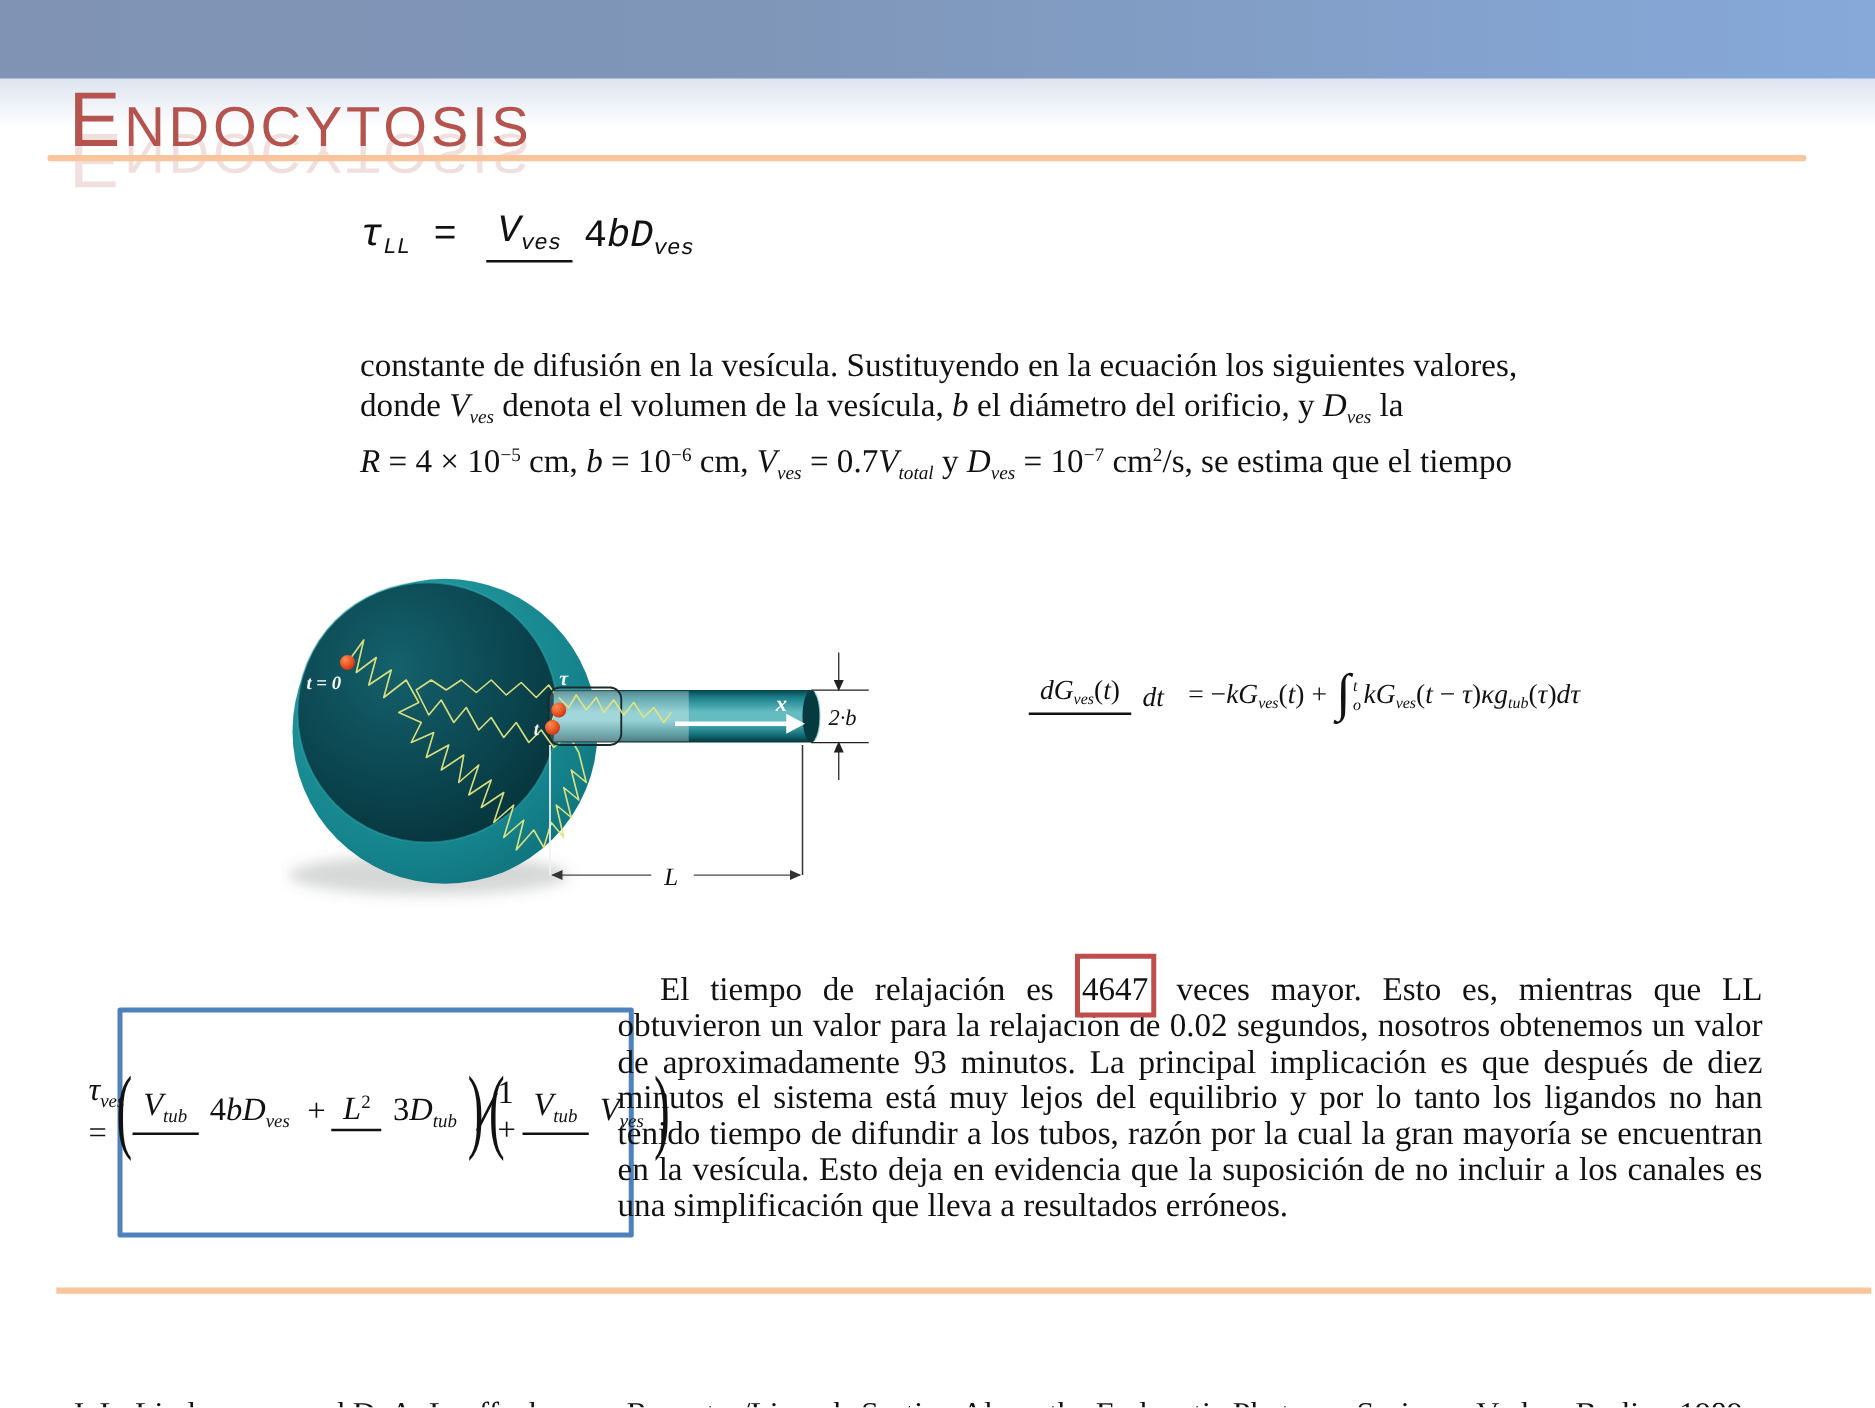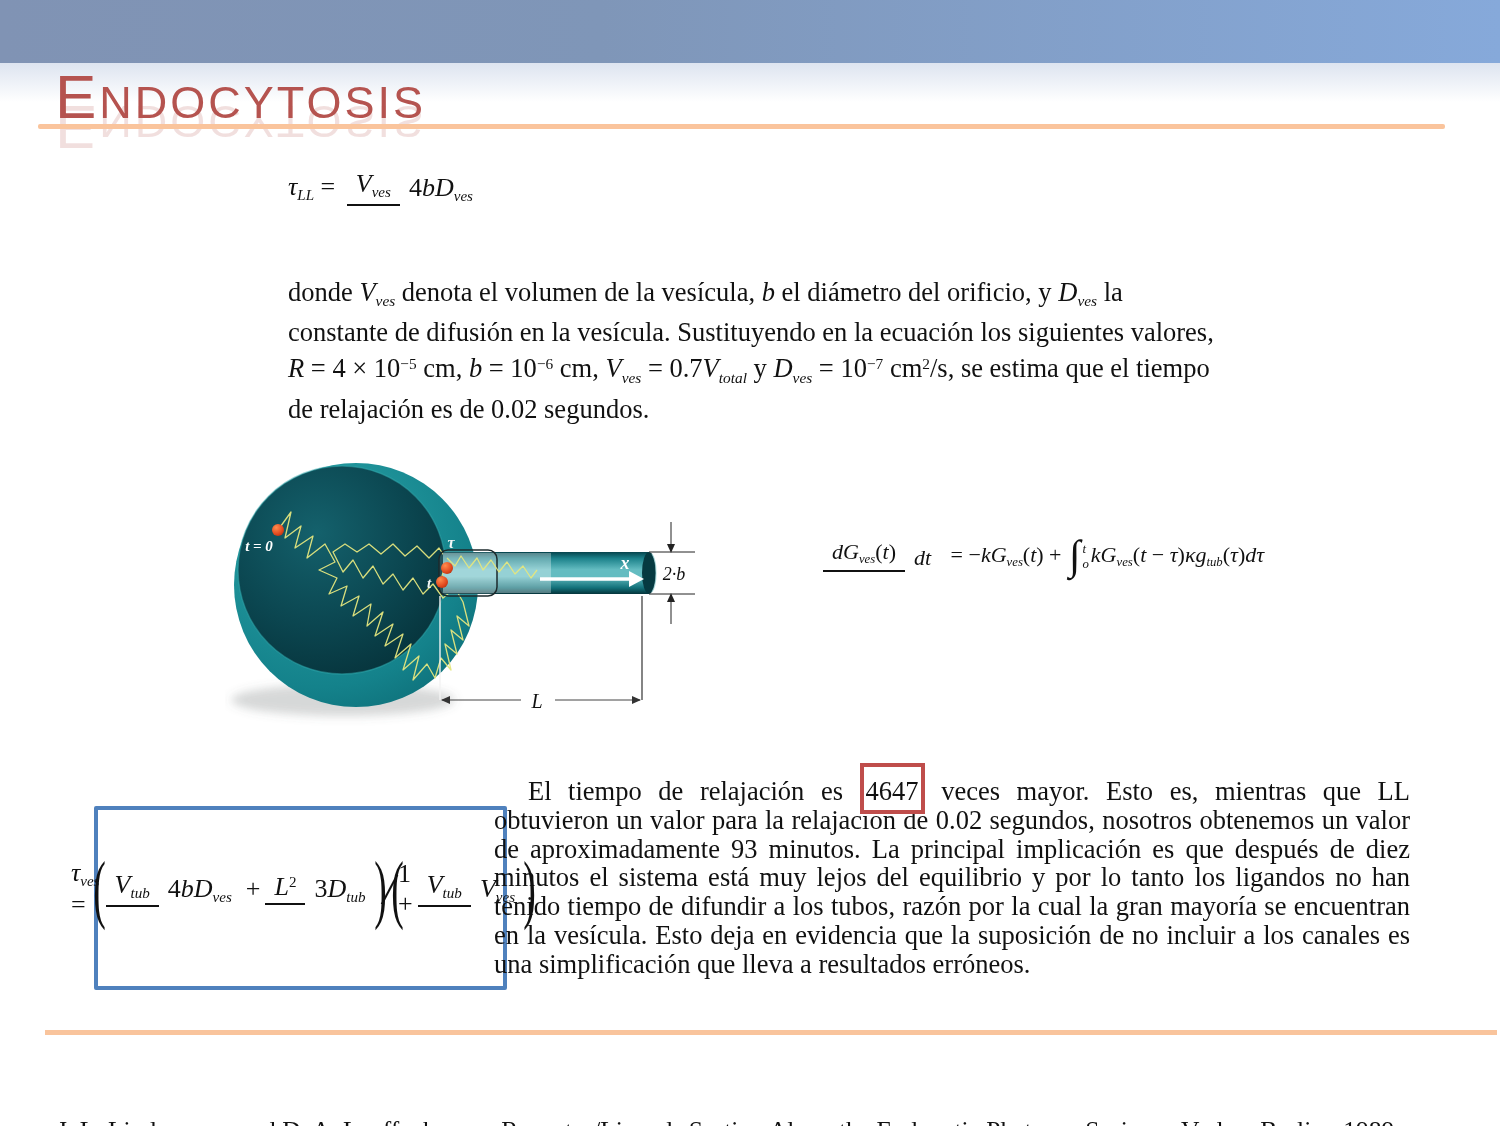--- a/index.html
+++ b/index.html
@@ -35,21 +35,21 @@
         border:4px solid #bf4d4b;}
   .intwrap{display:inline-flex;align-items:center;margin:0 2px;}
   .intsign{font-size:1.9em;line-height:.85;font-style:normal;}
   .intlims{display:inline-flex;flex-direction:column;justify-content:space-between;height:2.1em;
         font-size:.58em;font-style:italic;margin-left:2px;}
   .bigp{font-size:2.9em;font-weight:400;display:inline-block;transform:scaleX(.5);
         margin:0 -12px;line-height:.9;}
   .slash{font-size:1.7em;font-style:italic;margin:0 2px;}
 
   
-  #formula1{left:288px;top:170px;font-size:26px;}
+  #formula1{left:288px;top:170px;font-size:31px;font-family:Liberation Mono, monospace;}
   #para1{position:absolute;left:288px;top:277px;width:930px;font-size:26.5px;line-height:31.5px;}
   #formula2{left:818px;top:538px;font-size:22px;}
   #bluebox{position:absolute;left:70px;top:806px;width:405px;height:158px;
         border:4px solid #4f81bd;border-radius:2px;background:#fff;
         display:flex;justify-content:center;padding-bottom:18px;box-sizing:content-box;margin-left:24px;}
   #formula3{position:relative;display:flex;align-items:center;font-size:26px;}
   #para2{position:absolute;left:494px;top:777px;width:916px;font-size:26.5px;line-height:28.8px;
         text-align:justify;text-indent:34px;font-family:Liberation Serif, serif;}
   .orange-bottom{position:absolute;left:45px;top:1030px;width:1452px;height:5px;background:#f9c49c;}
   #refs{position:absolute;left:57px;top:1048px;font-size:25.5px;line-height:33px;white-space:pre;}
@@ -76,24 +76,23 @@
 
   <div class="math" id="formula1">
     <span><span class="seg-i">τ</span><span class="seg-sub">LL</span><span class="seg-n"> = </span></span>
     <span class="frac">
       <span class="num"><span class="seg-i">V</span><span class="seg-sub">ves</span></span>
       <span class="den"><span class="seg-n">4</span><span class="seg-i">bD</span><span class="seg-sub">ves</span></span>
     </span>
   </div>
 
   <div id="para1">
+    <div><span class="seg-n">constante de difusión en la vesícula.  Sustituyendo en la ecuación   los siguientes valores,</span></div>
     <div><span class="seg-n">donde </span><span class="seg-i">V</span><span class="seg-sub">ves</span><span class="seg-n">  denota el volumen de la vesícula, </span><span class="seg-i">b</span><span class="seg-n">  el diámetro del orificio, y  </span><span class="seg-i">D</span><span class="seg-sub">ves</span><span class="seg-n">  la</span></div>
-    <div><span class="seg-n">constante de difusión en la vesícula.  Sustituyendo en la ecuación   los siguientes valores,</span></div>
     <div><span class="seg-i">R</span><span class="seg-n"> = 4 × 10</span><span class="seg-sup">−5</span><span class="seg-n"> cm,  </span><span class="seg-i">b</span><span class="seg-n"> = 10</span><span class="seg-sup">−6</span><span class="seg-n"> cm,  </span><span class="seg-i">V</span><span class="seg-sub">ves</span><span class="seg-n"> = 0.7</span><span class="seg-i">V</span><span class="seg-sub">total</span><span class="seg-n">  y  </span><span class="seg-i">D</span><span class="seg-sub">ves</span><span class="seg-n"> = 10</span><span class="seg-sup">−7</span><span class="seg-n"> cm</span><span class="seg-sup">2</span><span class="seg-n">/s, se estima que el tiempo</span></div>
-    <div><span class="seg-n">de relajación es de 0.02 segundos.</span></div>
   </div>
 
   <svg id="diagram" viewBox="0 0 475 278">
     <defs>
       <radialGradient id="outG" cx="0.35" cy="0.3" r="0.95">
         <stop offset="0" stop-color="#2ba5a9"></stop>
           <stop offset="0.65" stop-color="#14828b"></stop>
           <stop offset="1" stop-color="#0a626c"></stop>
       </radialGradient>
       <radialGradient id="inG" cx="0.38" cy="0.32" r="0.9">

